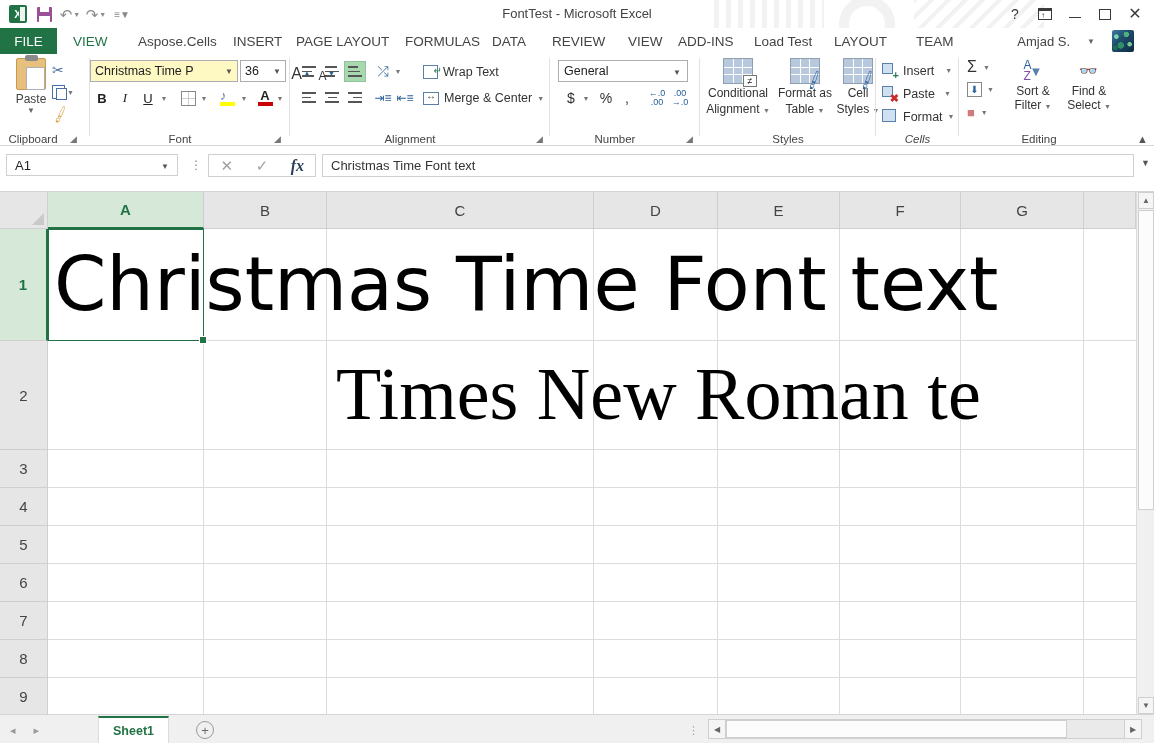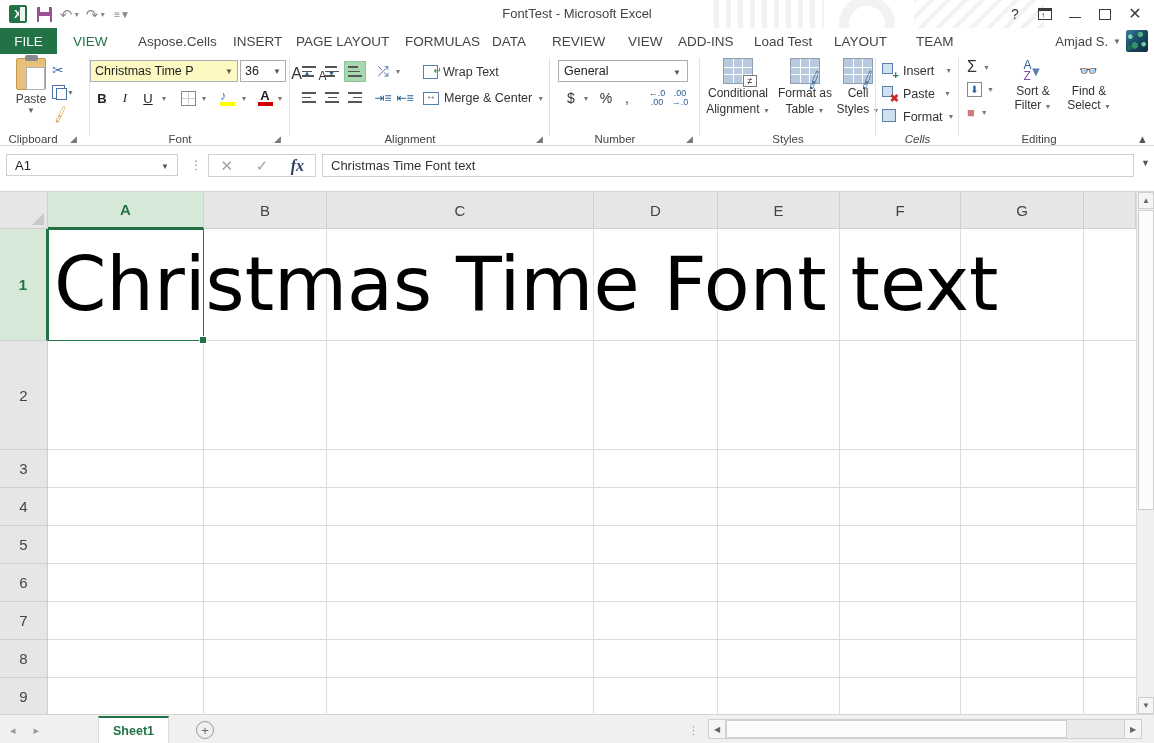--- a/index.html
+++ b/index.html
@@ -80,21 +80,21 @@
   }
   .tab {
     position: absolute; top: 0; height: 26px; line-height: 27px;
     font-size: 13.5px; color: #444; padding: 0 11px; white-space: nowrap;
     text-transform: none;
   }
   .tab.file {
     left: 0; width: 57px; background: #217346; color: #fff; text-align: center; padding: 0;
   }
   .tab.active { color: #217346; background: #fff; }
-  .tabs-right { position: absolute; right: 6px; top: 0; height: 26px; display: flex; align-items: center; gap: 5px; margin-left: 28px; }
+  .tabs-right { position: absolute; right: 20px; top: 0; height: 26px; display: flex; align-items: center; gap: 17px; margin-left: 28px; }
   .user-name { font-size: 13px; color: #444; }
   .user-caret { font-size: 8px; color: #666; }
   .avatar {
     width: 22px; height: 22px; border-radius: 2px; overflow: hidden;
     background: linear-gradient(135deg,#3d7ea6 0%, #1e4e6e 40%, #0d2b3f 100%);
     position: relative;
   }
   .avatar::before {
     content: ""; position: absolute; inset: 0;
     background:
@@ -730,20 +730,21 @@
       <div class="hline" style="top:111px;"></div>
       <div class="hline" style="top:220px;"></div>
       <div class="hline" style="top:258px;"></div>
       <div class="hline" style="top:296px;"></div>
       <div class="hline" style="top:334px;"></div>
       <div class="hline" style="top:372px;"></div>
       <div class="hline" style="top:410px;"></div>
       <div class="hline" style="top:448px;"></div>
 
       <div class="overflow-text r1-text" style="left:6px;top:18px;">Christmas Time Font text</div>
+      <div class="overflow-text r2-text" style="left:288px;top:128px;">Times New Roman te</div>
 
       <div class="selbox" style="left:0px;top:0px;width:156px;height:112px;"></div>
     </div>
   </div>
 
   <div class="vscroll">
     <div class="sb-arrow" style="top:0;">▲</div>
     <div class="vthumb" style="top:18px;height:300px;"></div>
     <div class="sb-arrow" style="bottom:0;">▼</div>
   </div>

